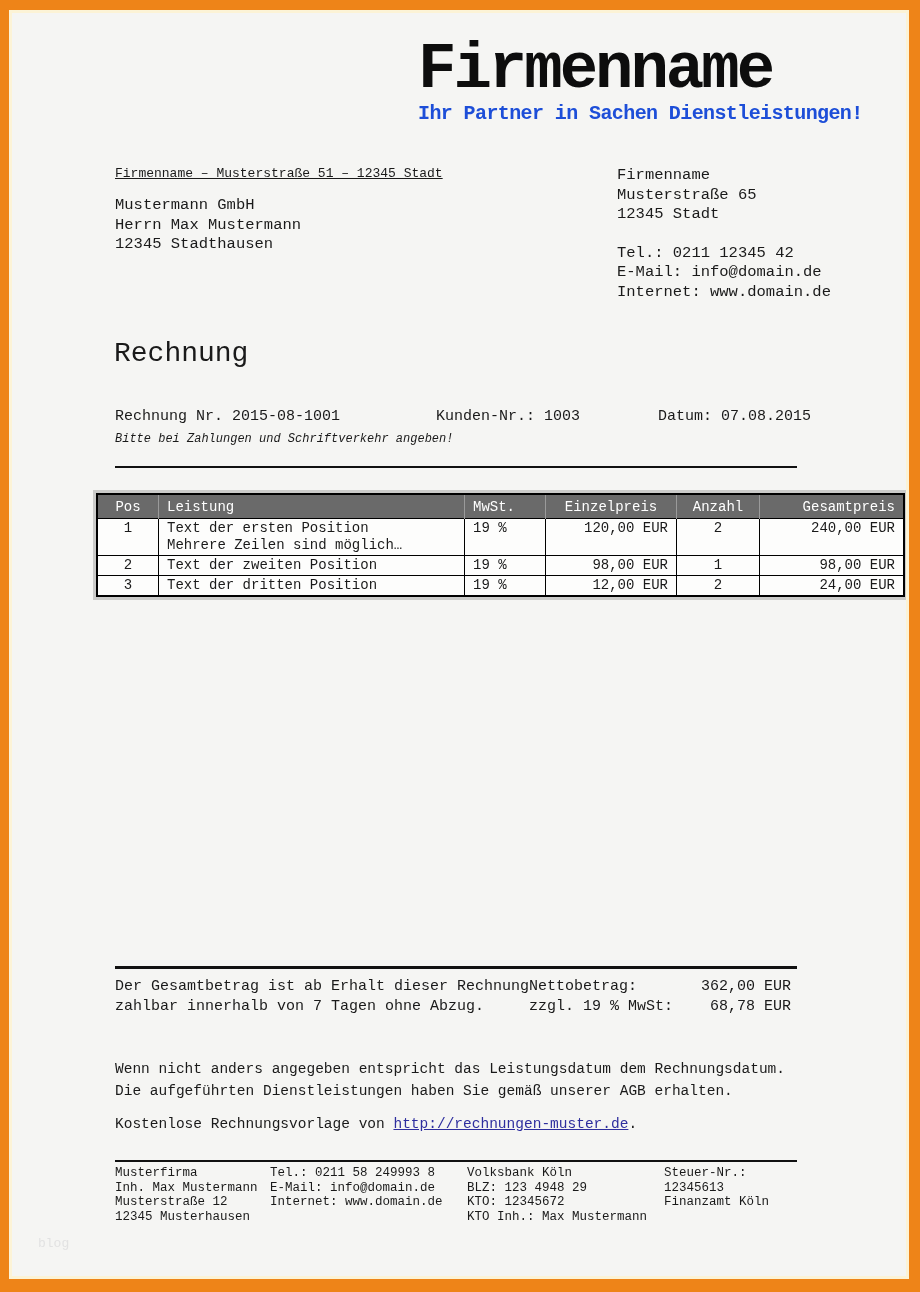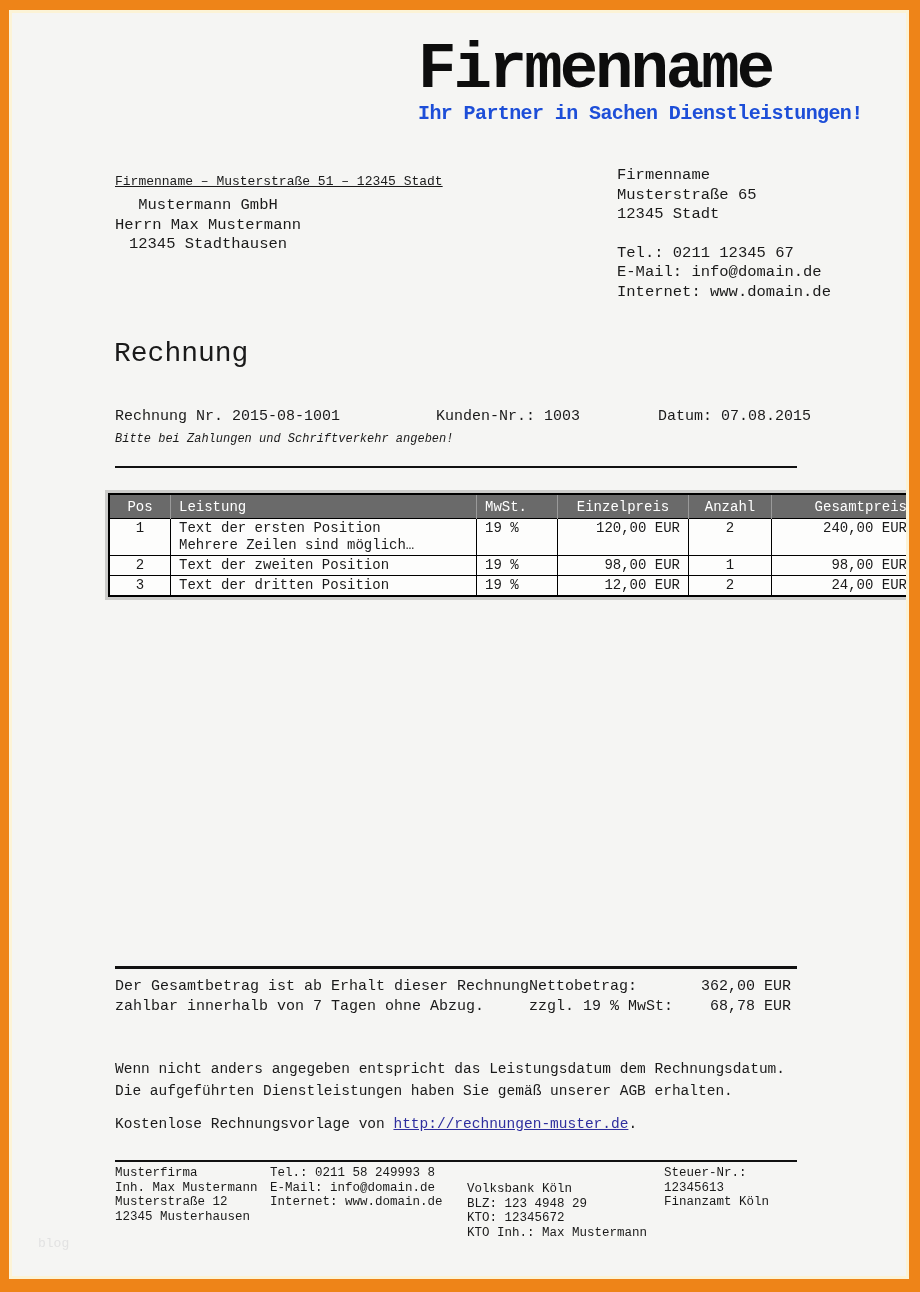--- a/index.html
+++ b/index.html
@@ -30,36 +30,36 @@
     border:3px solid var(--accent-inner);pointer-events:none;z-index:4;}
 
   
   .logo{position:absolute;left:418px;top:38px;width:404px;text-align:left;}
   .logo-name{font-size:64px;font-weight:bold;letter-spacing:-3px;line-height:1.0;
     color:#0d0d0d;white-space:nowrap;}
   .logo-tagline{font-size:20px;font-weight:bold;letter-spacing:-0.6px;margin-top:0px;
     color:#1d4ed8;white-space:nowrap;}
 
   
-  .sender-line{position:absolute;left:115px;top:174px;font-size:13px;
+  .sender-line{position:absolute;left:115px;top:166px;font-size:13px;
     text-decoration:underline;white-space:nowrap;}
-  .recipient{position:absolute;left:115px;top:196px;font-size:15.5px;line-height:19.5px;text-align:center;}
+  .recipient{position:absolute;left:115px;top:196px;font-size:15.5px;line-height:19.5px;}
   .contact-block{position:absolute;left:617px;top:166px;font-size:15.5px;line-height:19.5px;}
   .contact-block .grp2{margin-top:19px;}
 
   
   .doc-title{position:absolute;left:114px;top:338px;font-size:28px;font-weight:normal;}
   .meta-number{position:absolute;left:115px;top:408px;font-size:15px;white-space:nowrap;}
   .meta-customer{position:absolute;left:428px;top:408px;font-size:15px;white-space:nowrap;margin-left:8px;}
   .meta-date{position:absolute;left:658px;top:408px;font-size:15px;white-space:nowrap;}
   .meta-note{position:absolute;left:115px;top:432px;font-size:12px;font-style:italic;}
   .rule1{position:absolute;left:115px;top:466px;width:682px;height:2px;background:#111;}
 
   
-  table.items{position:absolute;left:108px;top:493px;width:704px;
+  table.items{position:absolute;left:96px;top:493px;width:704px;
     border-collapse:collapse;font-size:14px;table-layout:fixed;
     border:2px solid #000;box-shadow:0 0 0 3px var(--table-shadow);background:#fdfdfc;padding-left:40px;}
   table.items th{background:var(--th-bg);color:#ffffff;font-weight:normal;
     padding:3px 8px;height:17px;border-left:1px solid #9a9a9a;}
   table.items th:first-child{border-left:none;}
   table.items td{border:1px solid #000;padding:1px 8px;vertical-align:top;line-height:17px;}
   .c-pos{width:44px;text-align:center;}
   .c-leistung{width:289px;text-align:left;}
   .c-mwst{width:64px;text-align:left;}
   .c-einzel{width:114px;text-align:right;}
@@ -80,21 +80,21 @@
   .agb{position:absolute;left:115px;top:1059px;font-size:14.5px;line-height:21.5px;}
   .credit{position:absolute;left:115px;top:1116px;font-size:14.5px;}
   .credit a{color:var(--link);text-decoration:underline;cursor:pointer;}
 
   
   .rule3{position:absolute;left:115px;top:1160px;width:682px;height:2px;background:#111;}
   .footer{position:absolute;left:115px;top:1166px;width:682px;font-size:12.5px;line-height:14.5px;}
   .fcol{position:absolute;top:0;}
   .fcol1{left:0px;}
   .fcol2{left:155px;}
-  .fcol3{left:352px;margin-top:16px;}
+  .fcol3{left:352px;}
   .fcol4{left:549px;}
 
   .watermark{position:absolute;left:38px;top:1236px;font-size:13px;color:#e2e2e2;}
 </style>
 </head>
 <body>
 
 <div class="page">
   <div class="b-top"></div>
   <div class="b-left"></div>
@@ -113,21 +113,21 @@
     <div>Mustermann GmbH</div>
     <div>Herrn Max Mustermann</div>
     <div>12345 Stadthausen</div>
   </div>
 
   <div class="contact-block">
     <div>Firmenname</div>
     <div>Musterstraße 65</div>
     <div>12345 Stadt</div>
     <div class="grp2">
-      <div>Tel.: 0211 12345 67</div>
+      <div>Tel.: 0211 12345 42</div>
       <div>E-Mail: info@domain.de</div>
       <div>Internet: www.domain.de</div>
     </div>
   </div>
 
   <div class="doc-title">Rechnung</div>
   <div class="meta-number">Rechnung Nr. 2015-08-1001</div>
   <div class="meta-customer">Kunden-Nr.: 1003</div>
   <div class="meta-date">Datum: 07.08.2015</div>
   <div class="meta-note">Bitte bei Zahlungen und Schriftverkehr angeben!</div>

